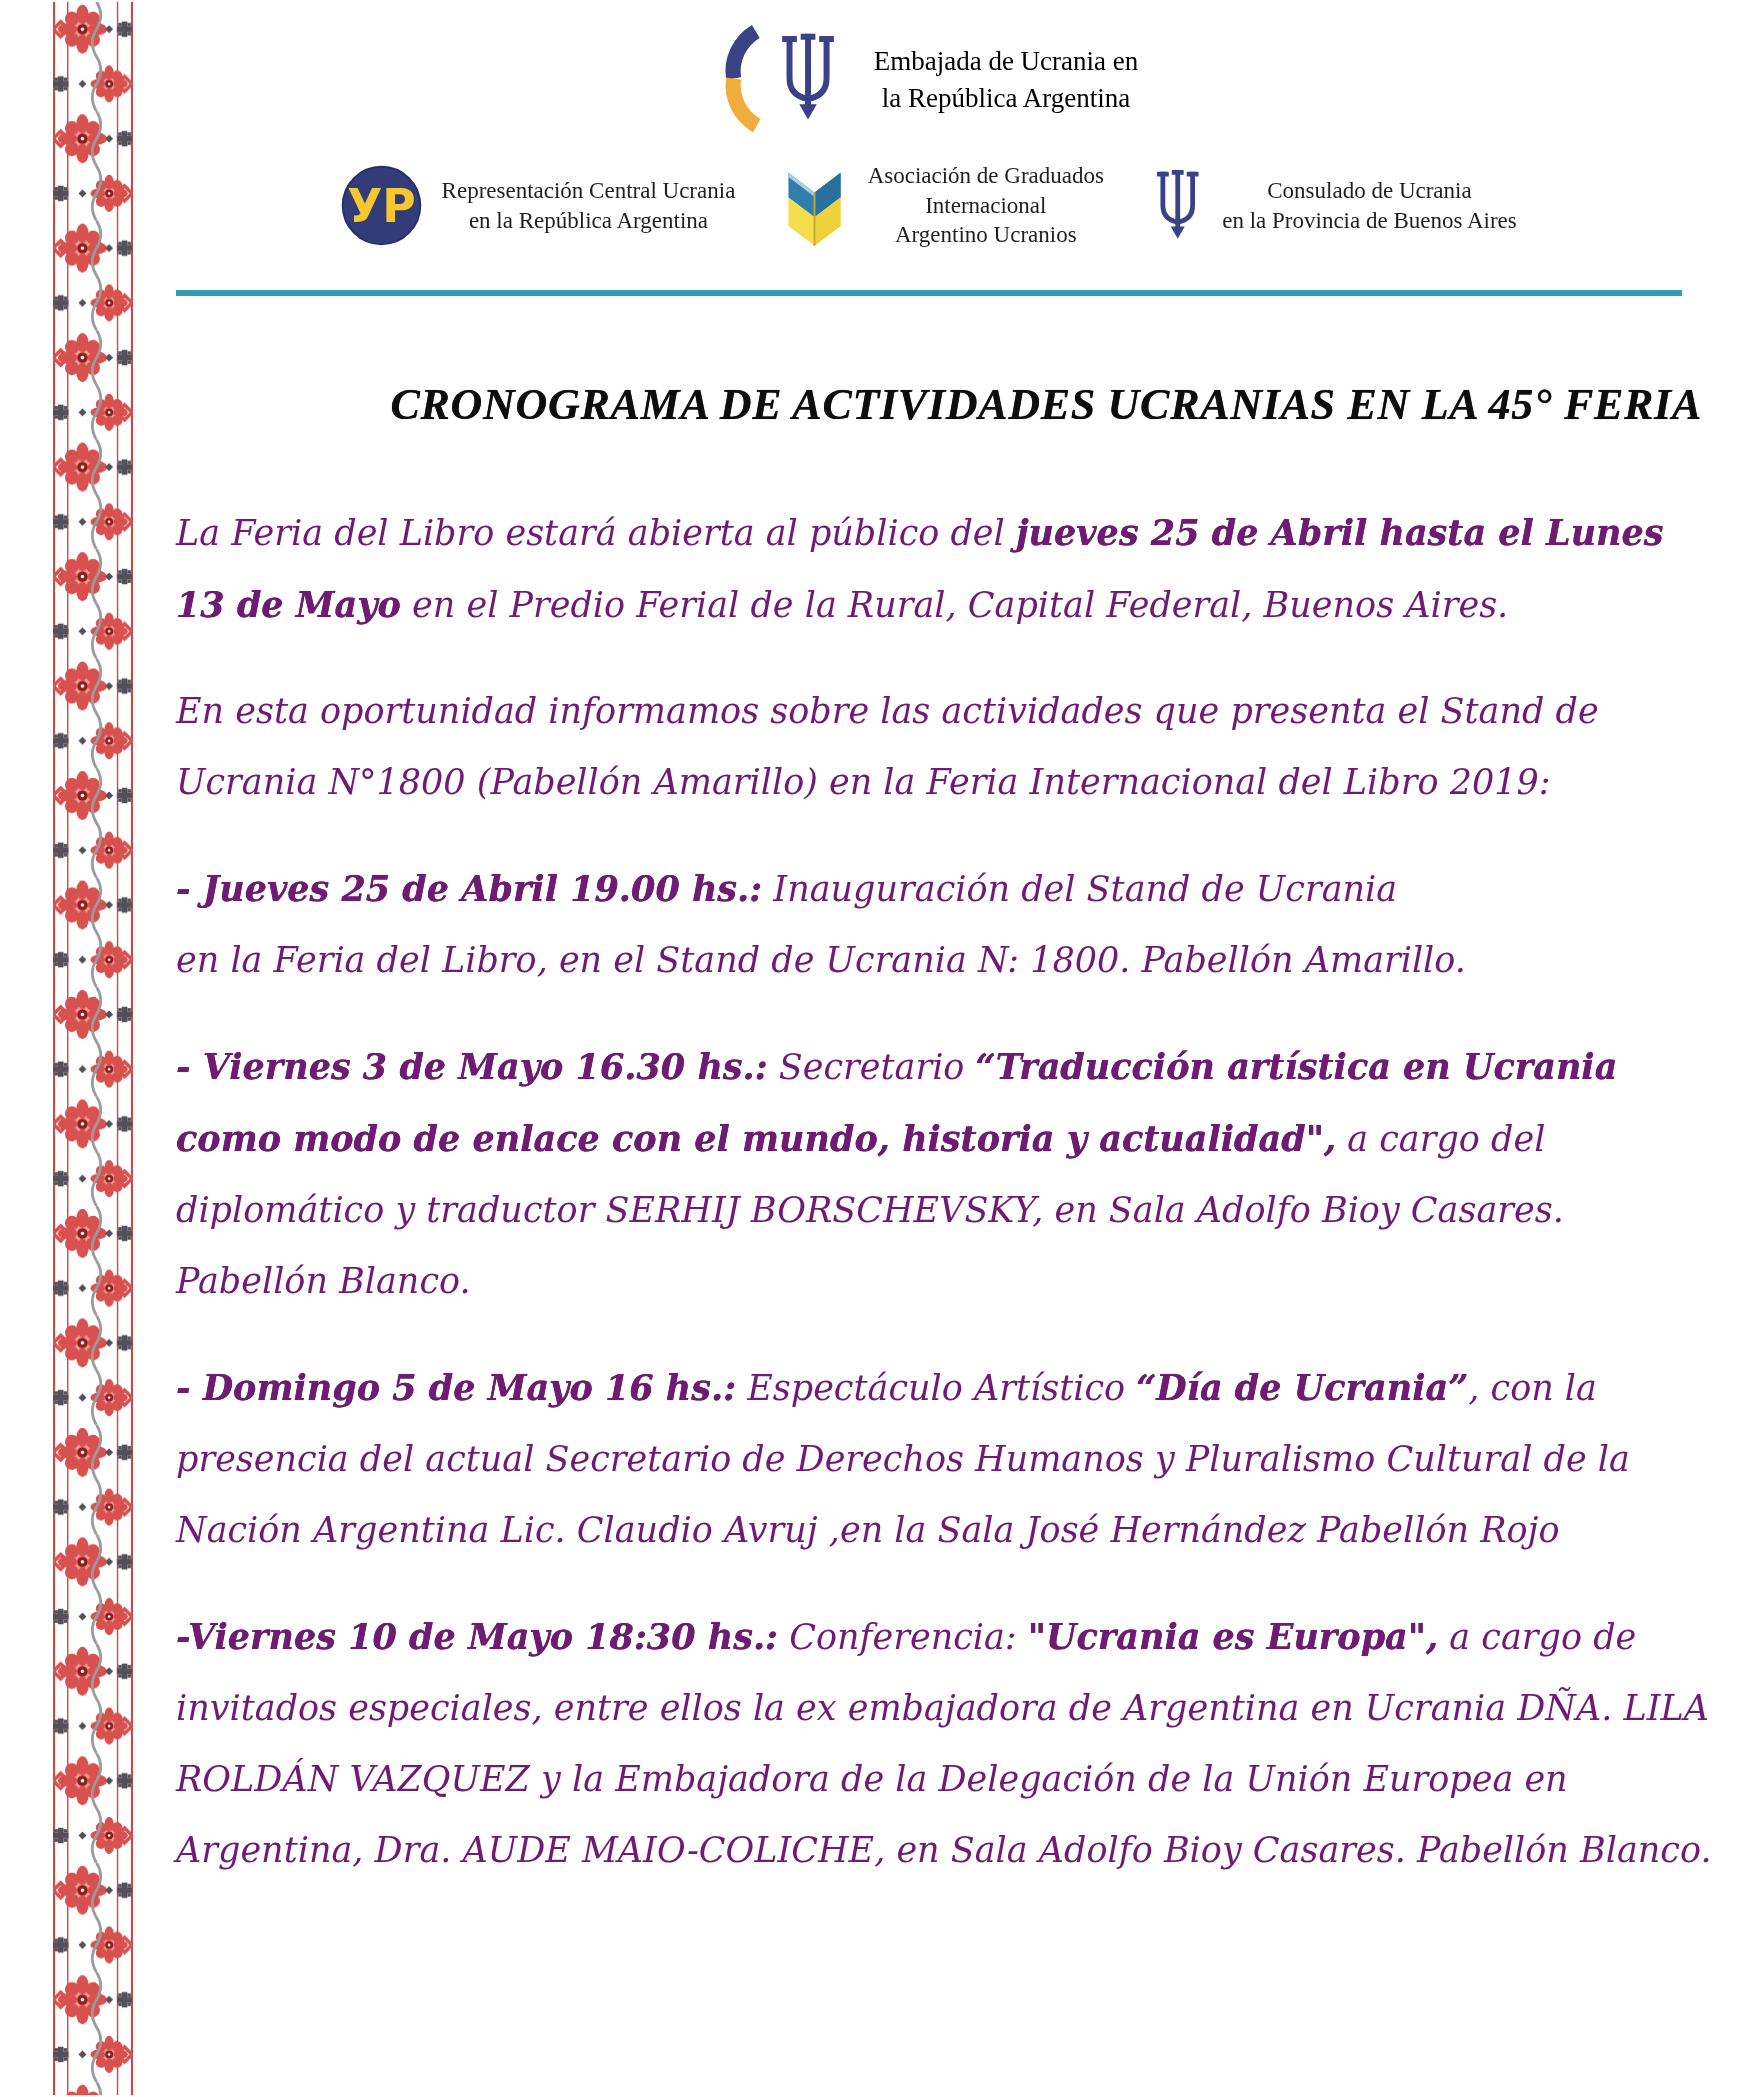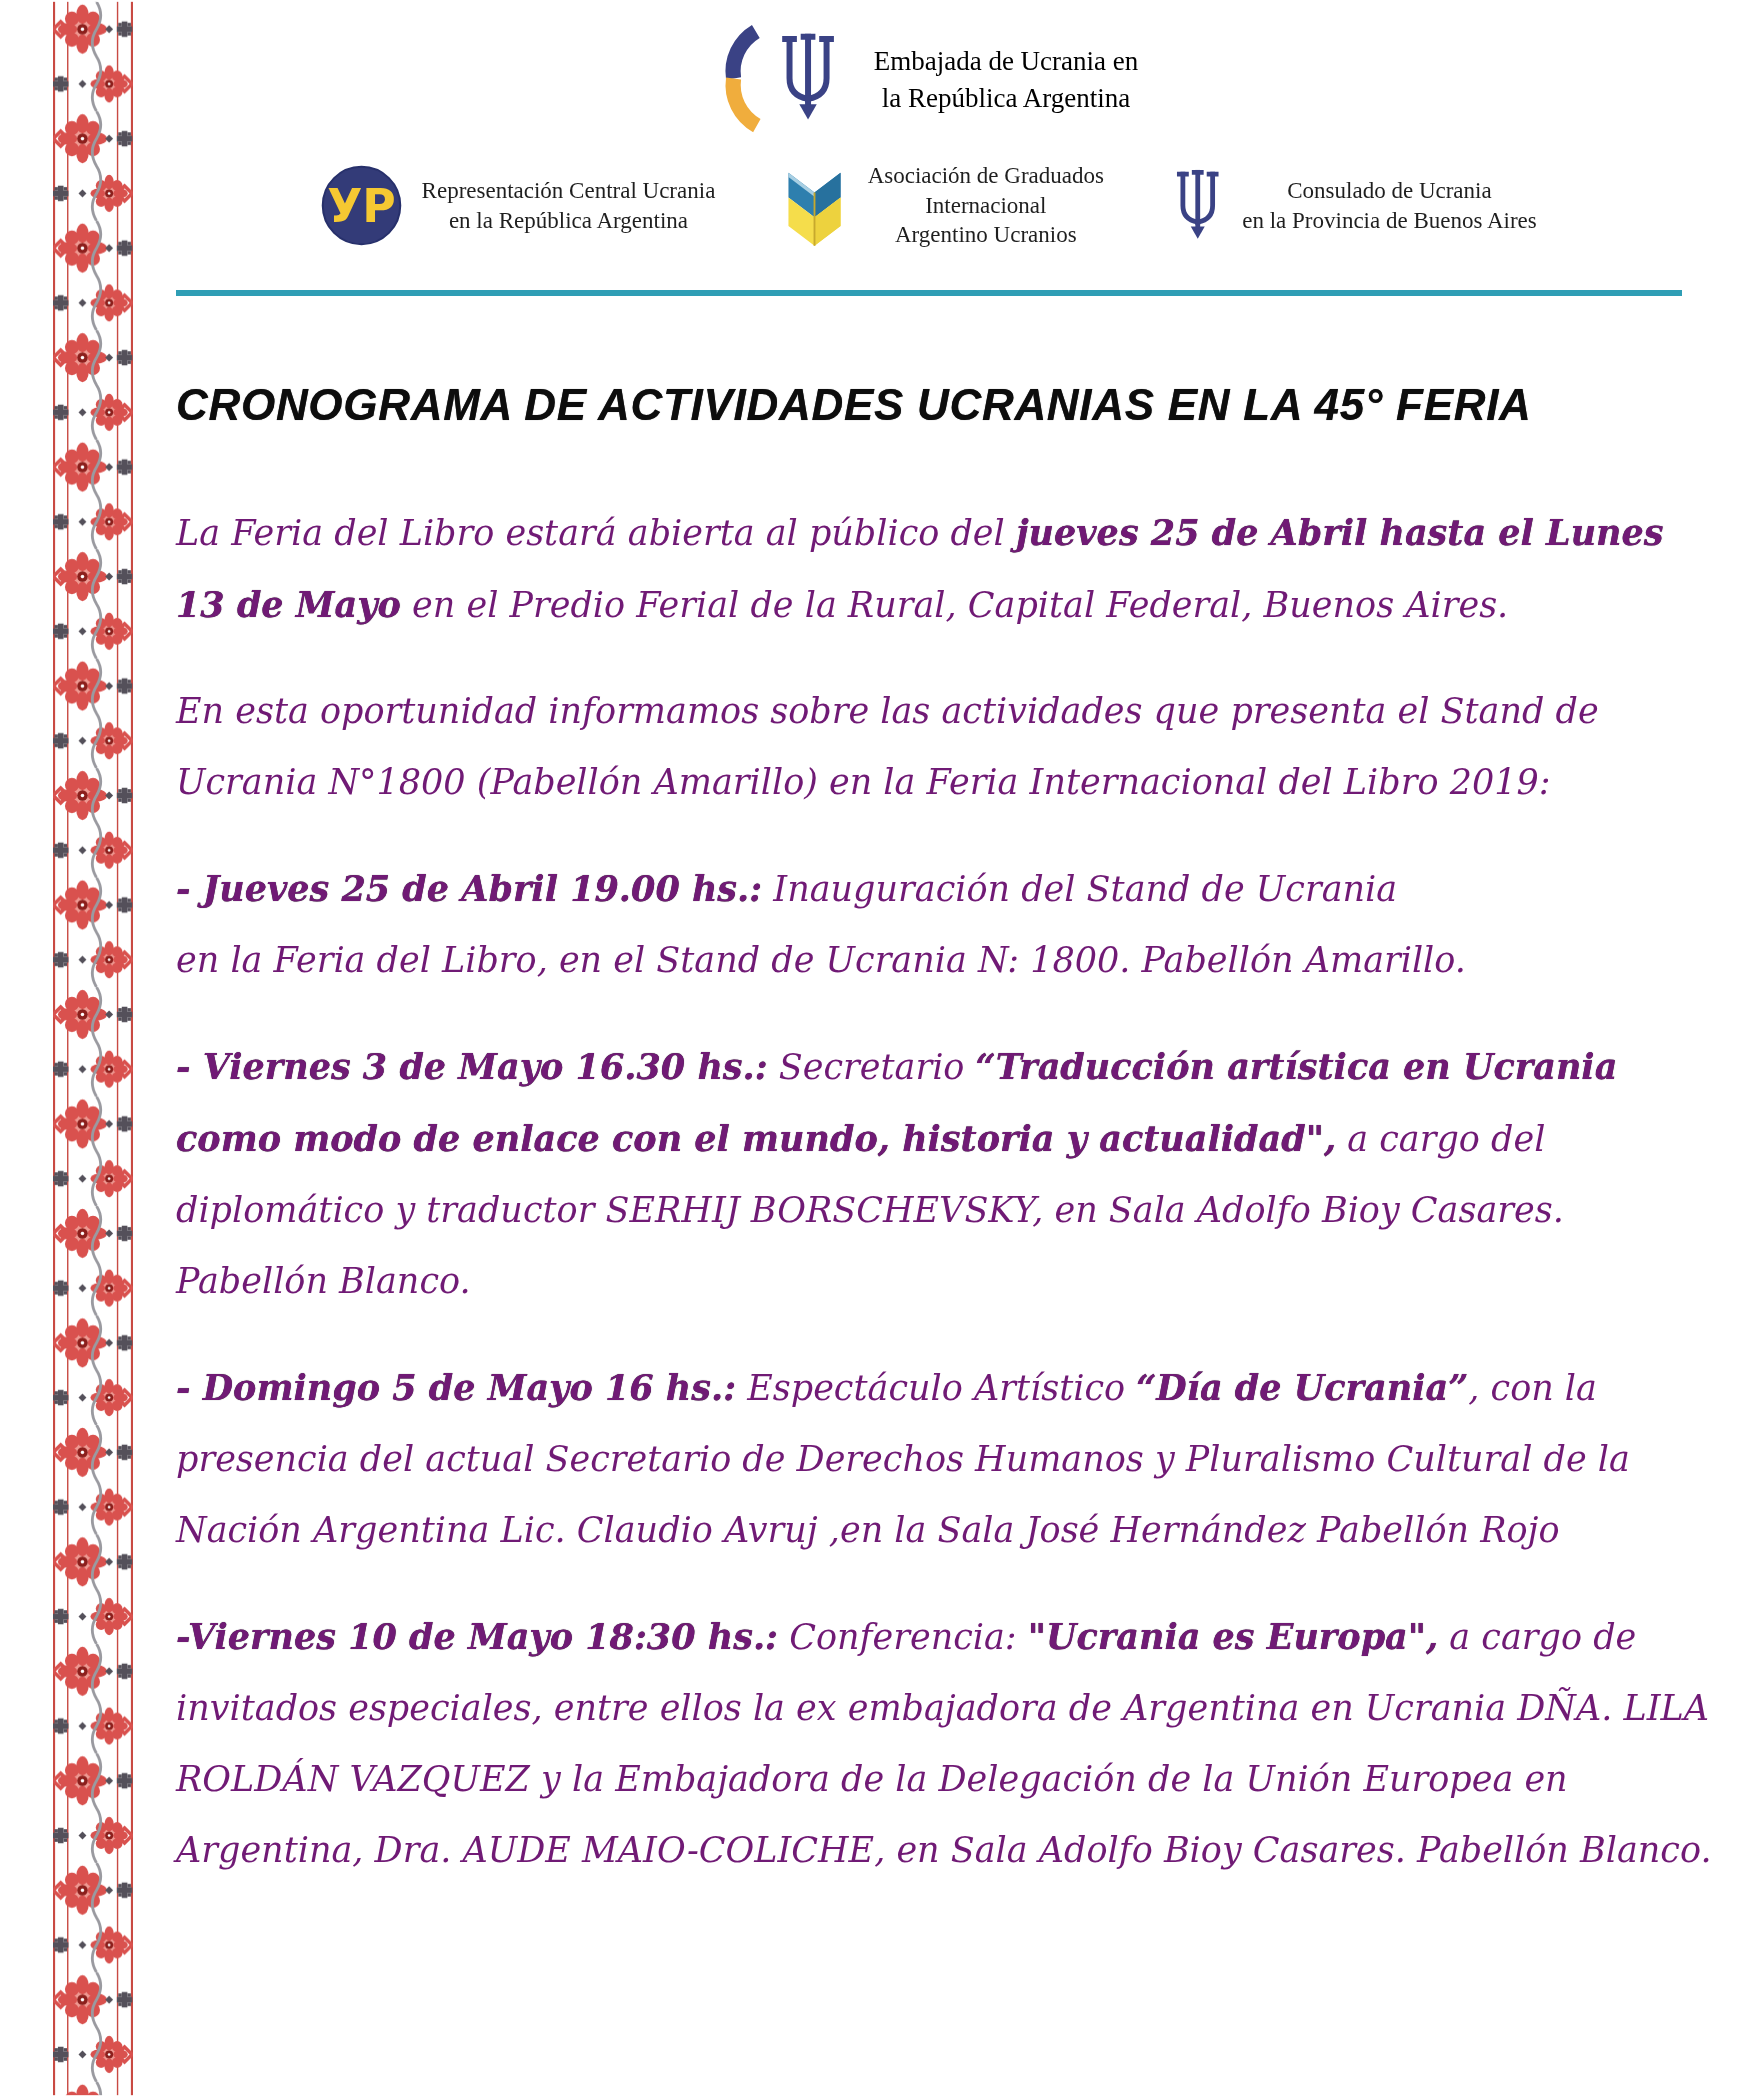--- a/index.html
+++ b/index.html
@@ -14,30 +14,30 @@
   .content { position:absolute; left:0; top:0; width:1744px; }
 
   .header-row1 {
     display:flex; justify-content:center; align-items:center;
     gap:24px; margin:24px 42px 0 148px;
   }
   .embassy-text { font-size:27px; line-height:1.35; text-align:center; color:#000000; }
 
   .header-row2 {
     display:flex; justify-content:center; align-items:center;
-    gap:65px; margin:24px 28px 8px 141px;
+    gap:45px; margin:24px 28px 8px 141px;
   }
   .org { display:flex; align-items:center; gap:18.3px; }
   .org-text { font-size:23px; line-height:1.3; text-align:center; color:#1f1f1f; }
 
   .separator { height:5.6px; margin:38px 62px 0 176px; background:#2f9eb5; }
 
   .title {
-    margin:76px 42px 0 176px; text-align:left;
-    font-family:Liberation Sans, sans-serif; font-style:italic; font-weight:bold;
+    margin:76px 42px 0 176px; text-align:right;
+    font-family:Liberation Serif, serif; font-style:italic; font-weight:bold;
     font-size:44px; line-height:1.5; color:#0d0d0d; letter-spacing:0.7px;
     text-shadow:0 0 0.7px #333;
   }
 
   .paragraphs {
     margin:59px 28px 0 176px;
     font-family:"DejaVu Serif", serif; font-style:italic;
     font-size:35px; line-height:71px; color:#701a75;
   }
   .para { margin:0 0 35px 0; }

